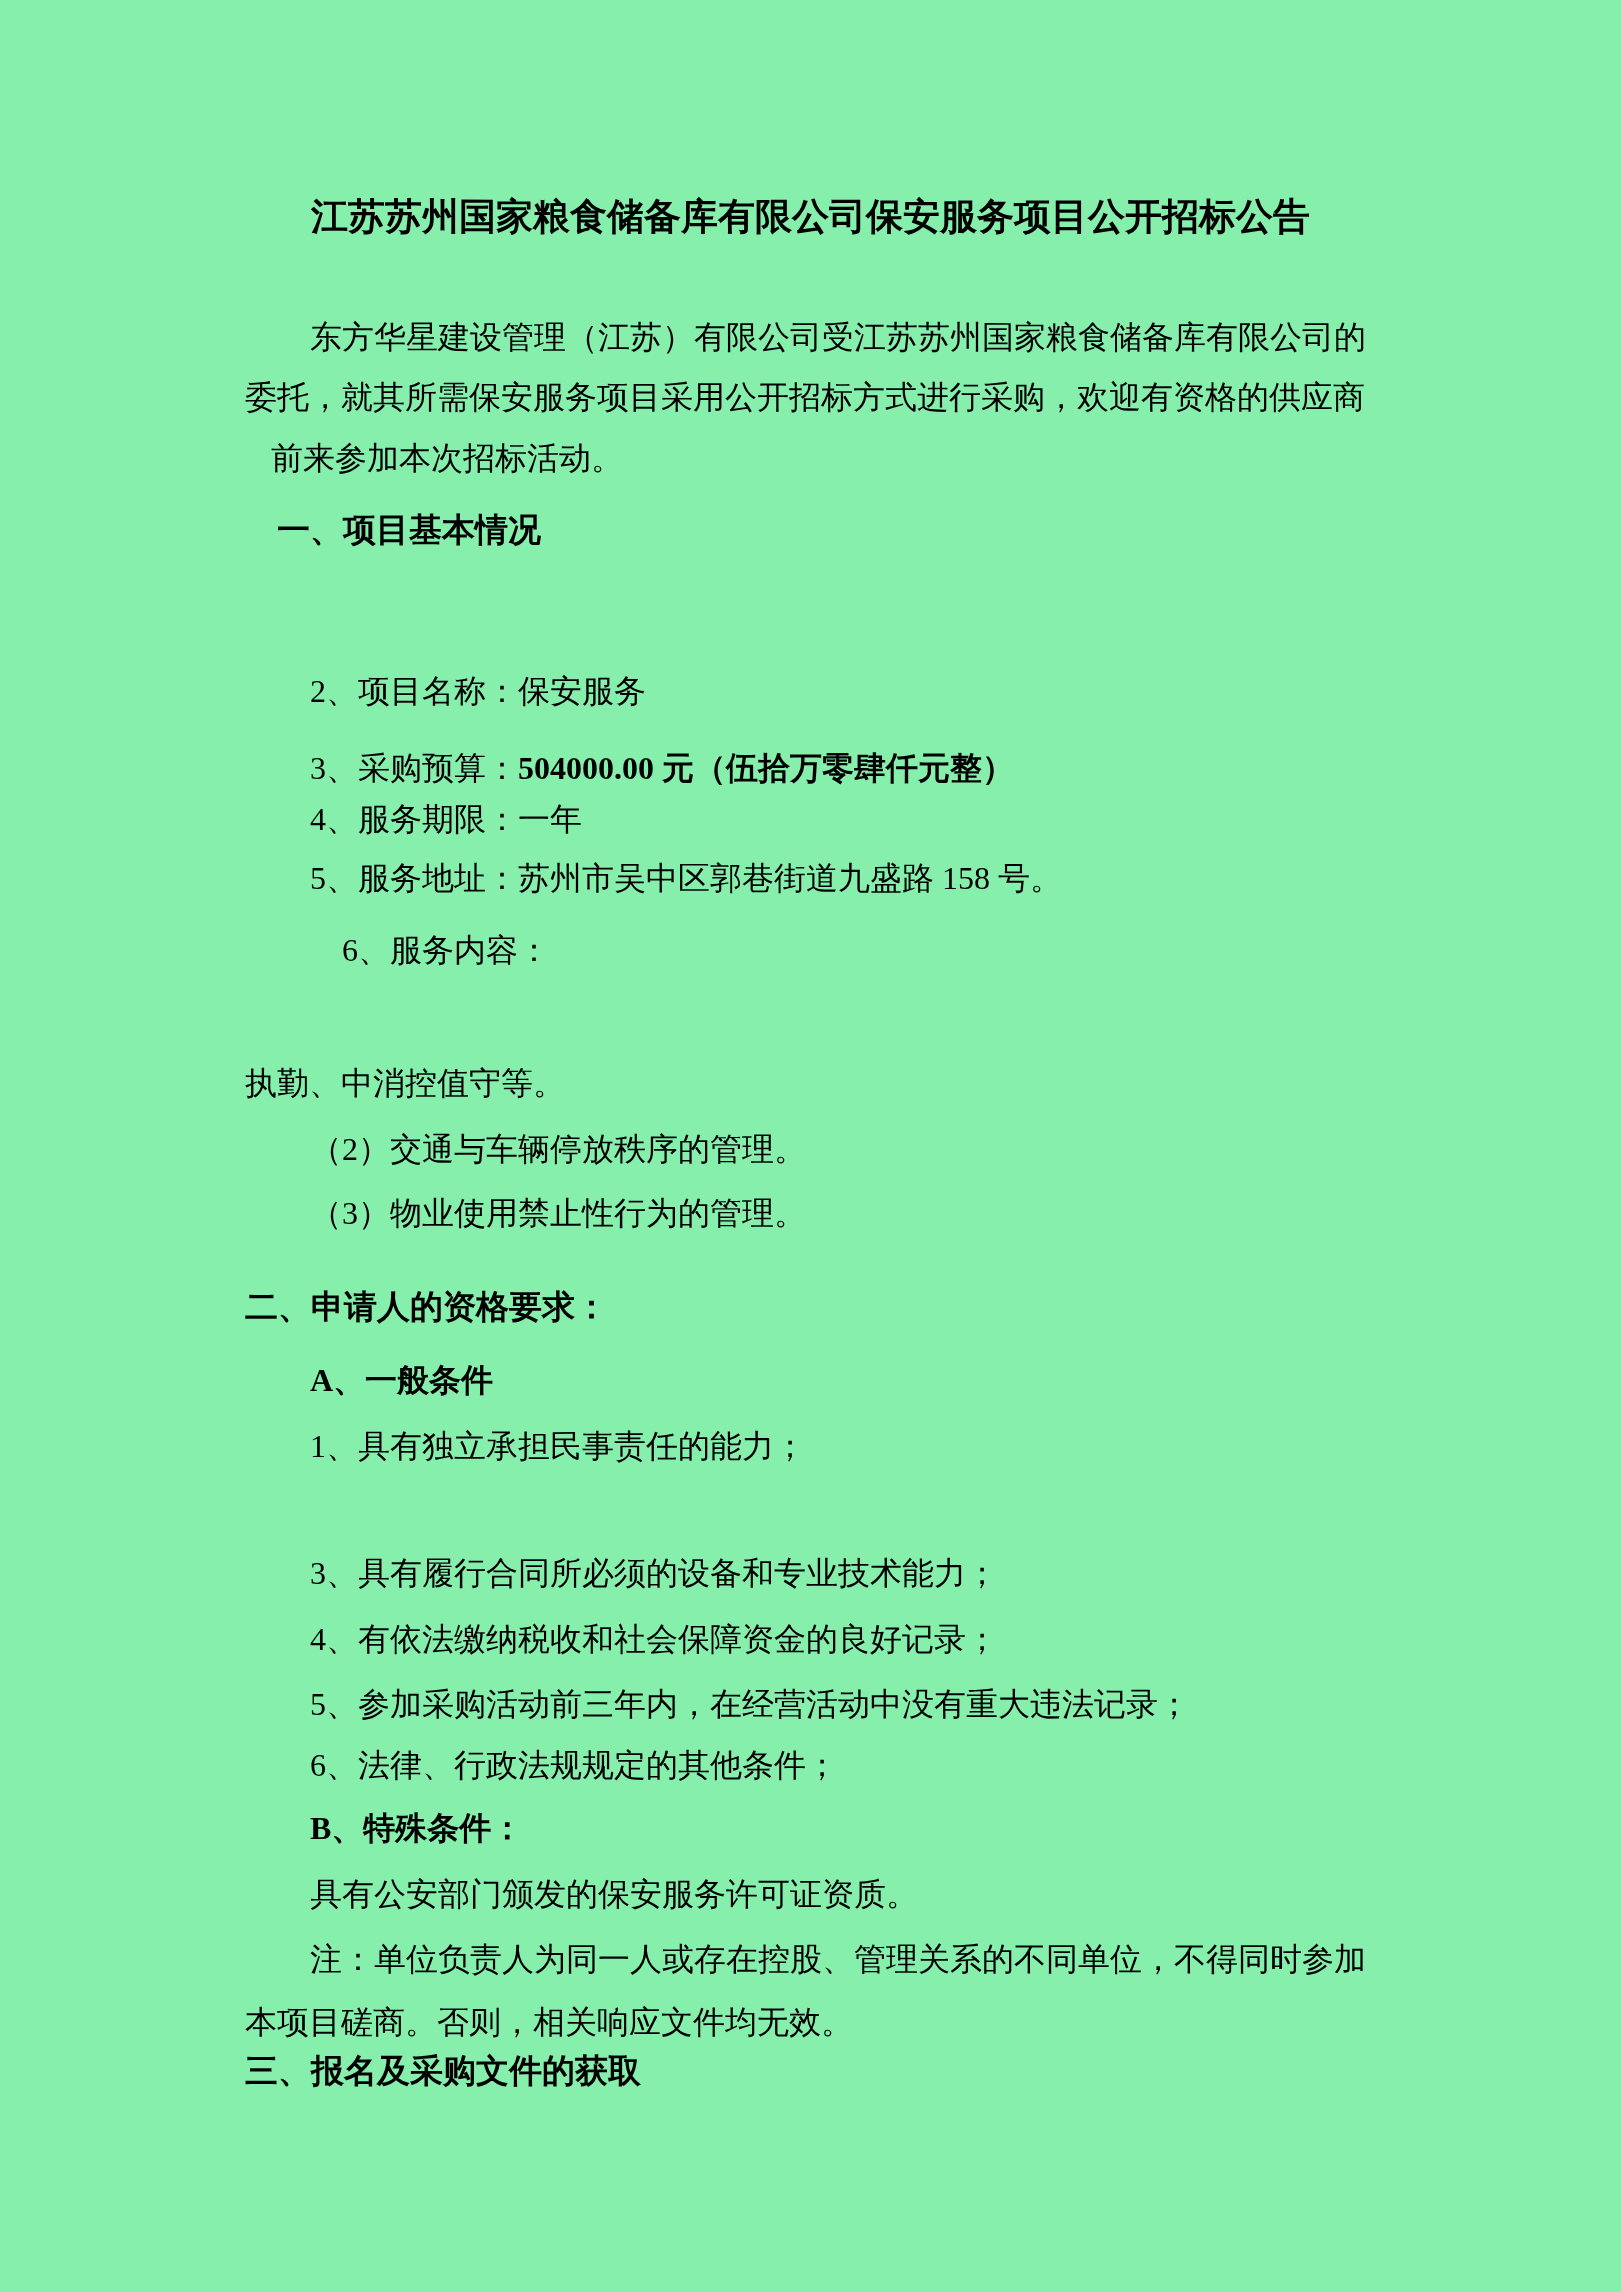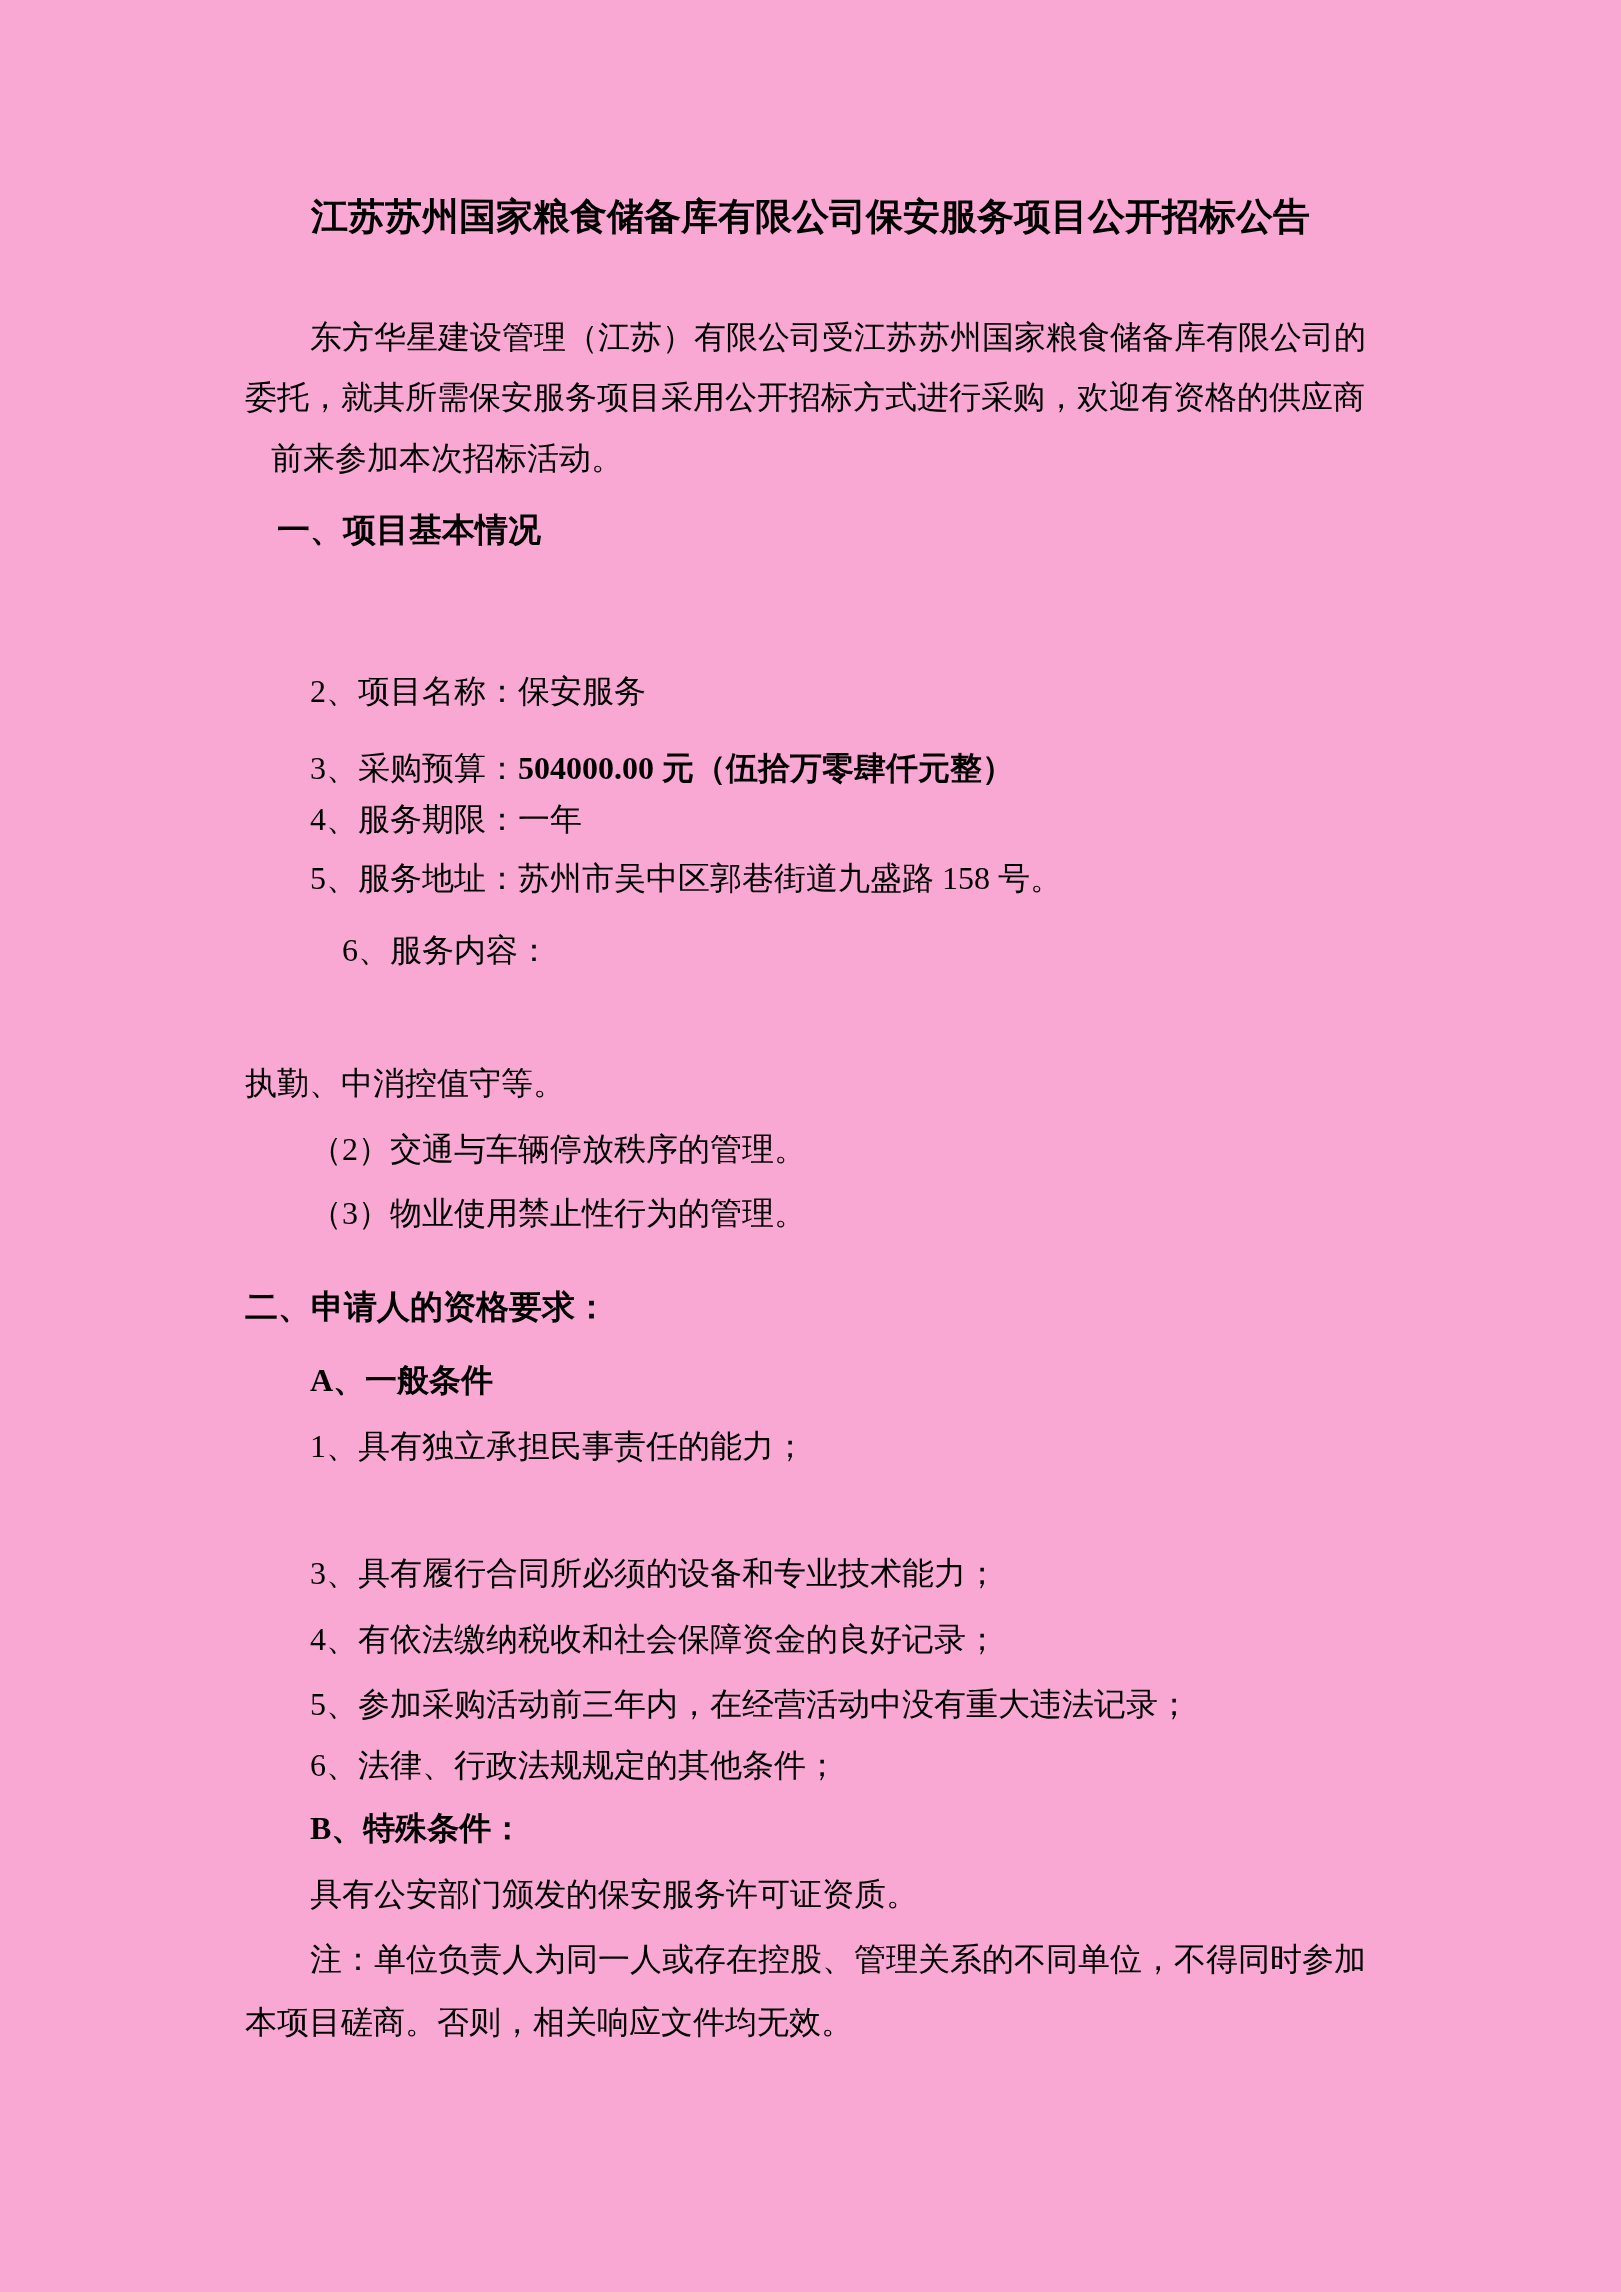--- a/index.html
+++ b/index.html
@@ -4,21 +4,21 @@
 <style>
   html, body {
     margin: 0;
     padding: 0;
     background: #ffffff;
   }
   .page {
     position: relative;
     width: 1621px;
     height: 2293px;
-    background: #f9a8d4;
+    background: #86efac;
     color: #000000;
     font-family: "Liberation Serif", "DejaVu Serif", serif;
     overflow: hidden;
   }
   .line {
     position: absolute;
     font-size: 32px;
     line-height: 1.15;
     white-space: pre;
     color: #000000;
@@ -72,15 +72,16 @@
   <div class="line" style="top:1621px;left:310px;">4、有依法缴纳税收和社会保障资金的良好记录；</div>
   <div class="line" style="top:1686px;left:310px;">5、参加采购活动前三年内，在经营活动中没有重大违法记录；</div>
   <div class="line" style="top:1747px;left:310px;">6、法律、行政法规规定的其他条件；</div>
 
   <div class="line bold" style="top:1810px;left:310px;">B、特殊条件：</div>
   <div class="line" style="top:1876px;left:310px;">具有公安部门颁发的保安服务许可证资质。</div>
 
   <div class="line" style="top:1941px;left:310px;">注：单位负责人为同一人或存在控股、管理关系的不同单位，不得同时参加</div>
   <div class="line" style="top:2004px;left:245px;">本项目磋商。否则，相关响应文件均无效。</div>
 
+  <div class="line h" style="top:2053px;left:245px;">三、报名及采购文件的获取</div>
 
 </div>
 
 
 </body></html>

